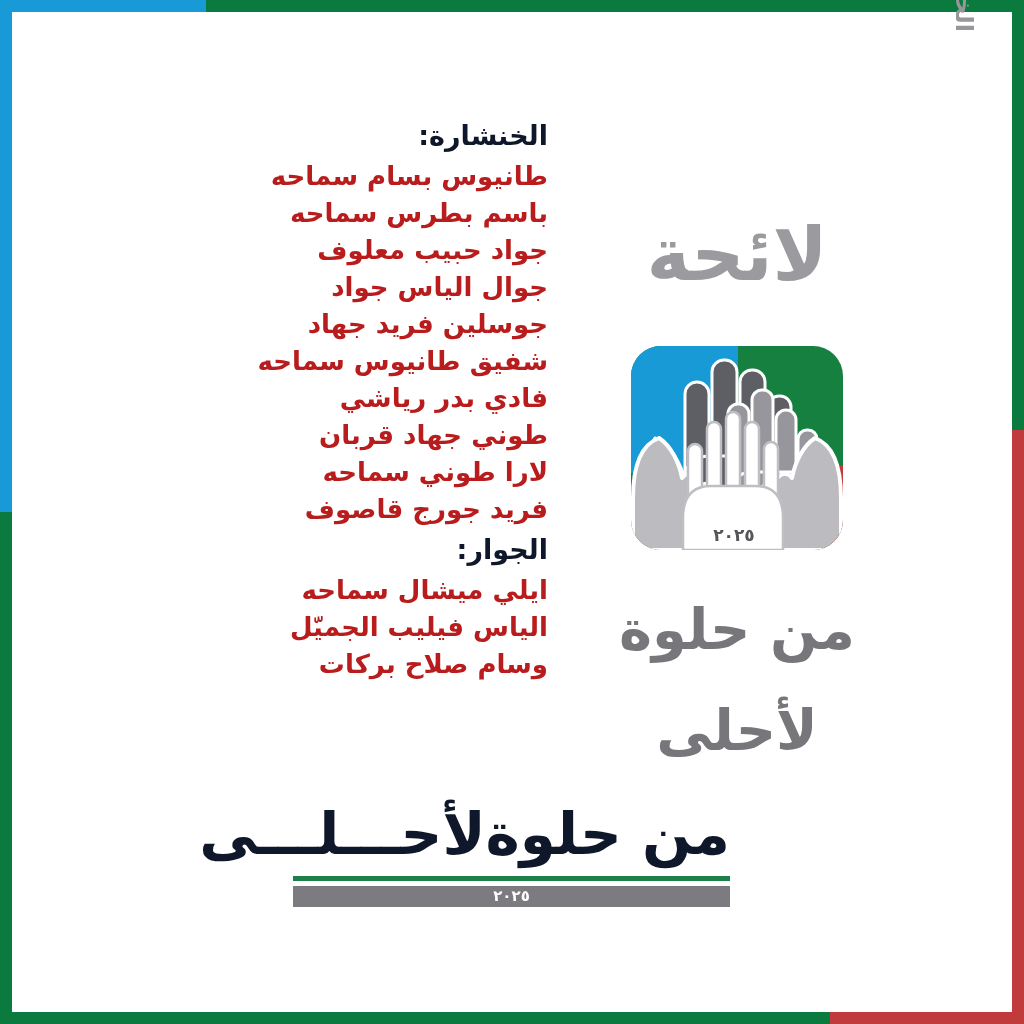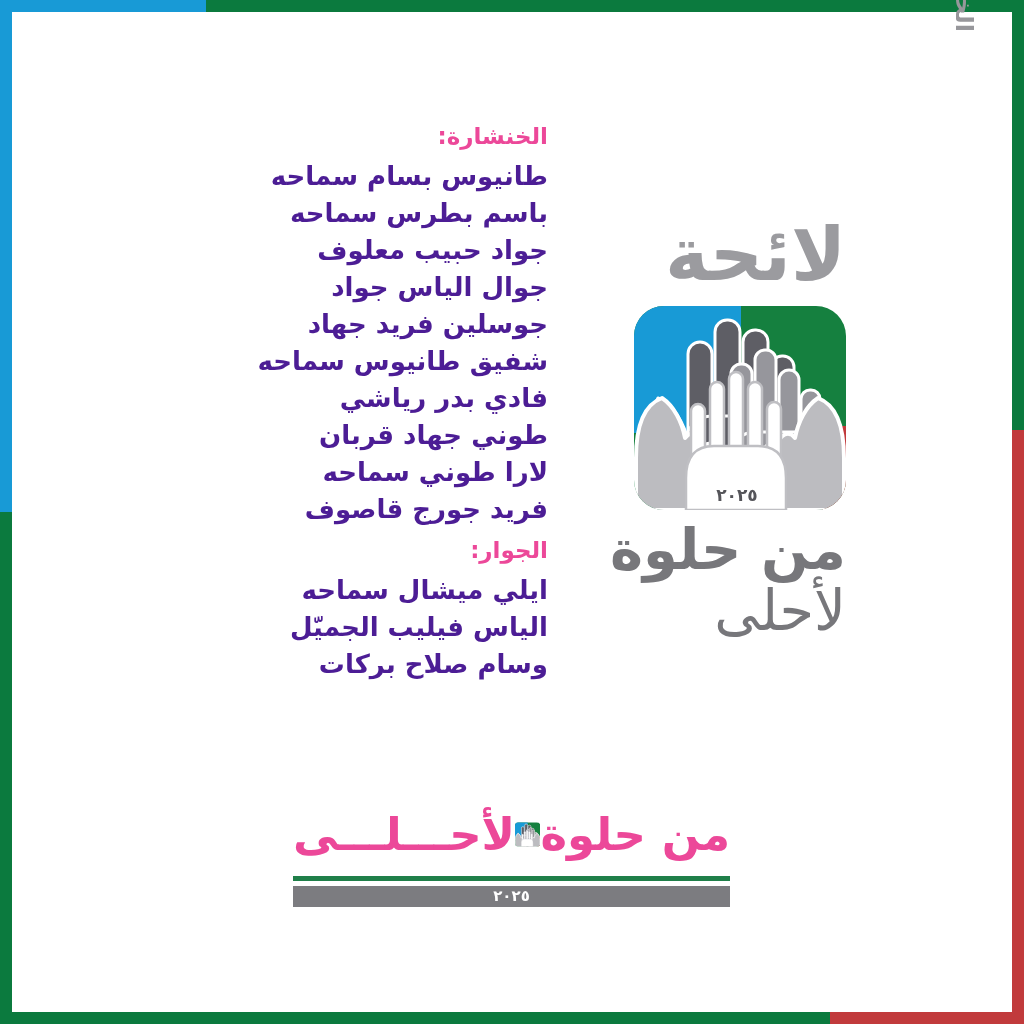--- a/index.html
+++ b/index.html
@@ -24,57 +24,57 @@
     direction:rtl; text-align:right; white-space:nowrap;
     font-size:24px; font-weight:bold; color:#97979b;
   }
 
   
   .roster {
     position:absolute; top:114px; right:476px; width:340px;
     direction:rtl; text-align:right;
   }
   .roster .heading {
-    font-size:23px; font-weight:bold; color:#ec4899; line-height:44px;
+    font-size:27px; font-weight:bold; color:#0f172a; line-height:44px;
     white-space:nowrap;
   }
   .roster .name {
-    font-size:26px; font-weight:bold; color:#4c1d95; line-height:37px;
+    font-size:26px; font-weight:bold; color:#b91c1c; line-height:37px;
     white-space:nowrap;
   }
 
   
   .campaign {
     position:absolute; left:628px; top:212px; width:218px;
-    display:flex; flex-direction:column; align-items:flex-end; text-align:center;
+    display:flex; flex-direction:column; align-items:center; text-align:center;gap:40px;
   }
   .campaign .title {
     font-size:74px; font-weight:bold; color:#9b9b9f; line-height:84px;
     direction:rtl; white-space:nowrap;
   }
   .campaign svg { margin-top:10px; }
   .campaign .slogan1 {
     margin-top:10px; font-size:56px; font-weight:bold; color:#77777b;
     line-height:60px; direction:rtl; white-space:nowrap;
   }
   .campaign .slogan2 {
-    font-size:56px; font-weight:normal; color:#77777b; line-height:62px;
+    font-size:56px; font-weight:bold; color:#77777b; line-height:62px;
     direction:rtl; white-space:nowrap;
   }
 
   
   .footer {
     position:absolute; left:293px; top:796px; width:437px;
   }
   .footer .row {
     display:flex; flex-direction:row; justify-content:space-between;
     align-items:center; direction:rtl; height:76px;
   }
   .footer .f-slogan {
-    font-size:45px; font-weight:bold; color:#ec4899; white-space:nowrap;
+    font-size:58px; font-weight:bold; color:#0f172a; white-space:nowrap;
     direction:rtl;
   }
   .footer .rule { height:5px; background:#1f7f49; margin-top:4px; }
   .footer .year-bar {
     height:21px; background:#7c7c80; margin-top:5px;
     color:#ffffff; text-align:center; font-size:15px; font-weight:bold;
     line-height:21px; direction:rtl;
   }
 </style>
 </head>

